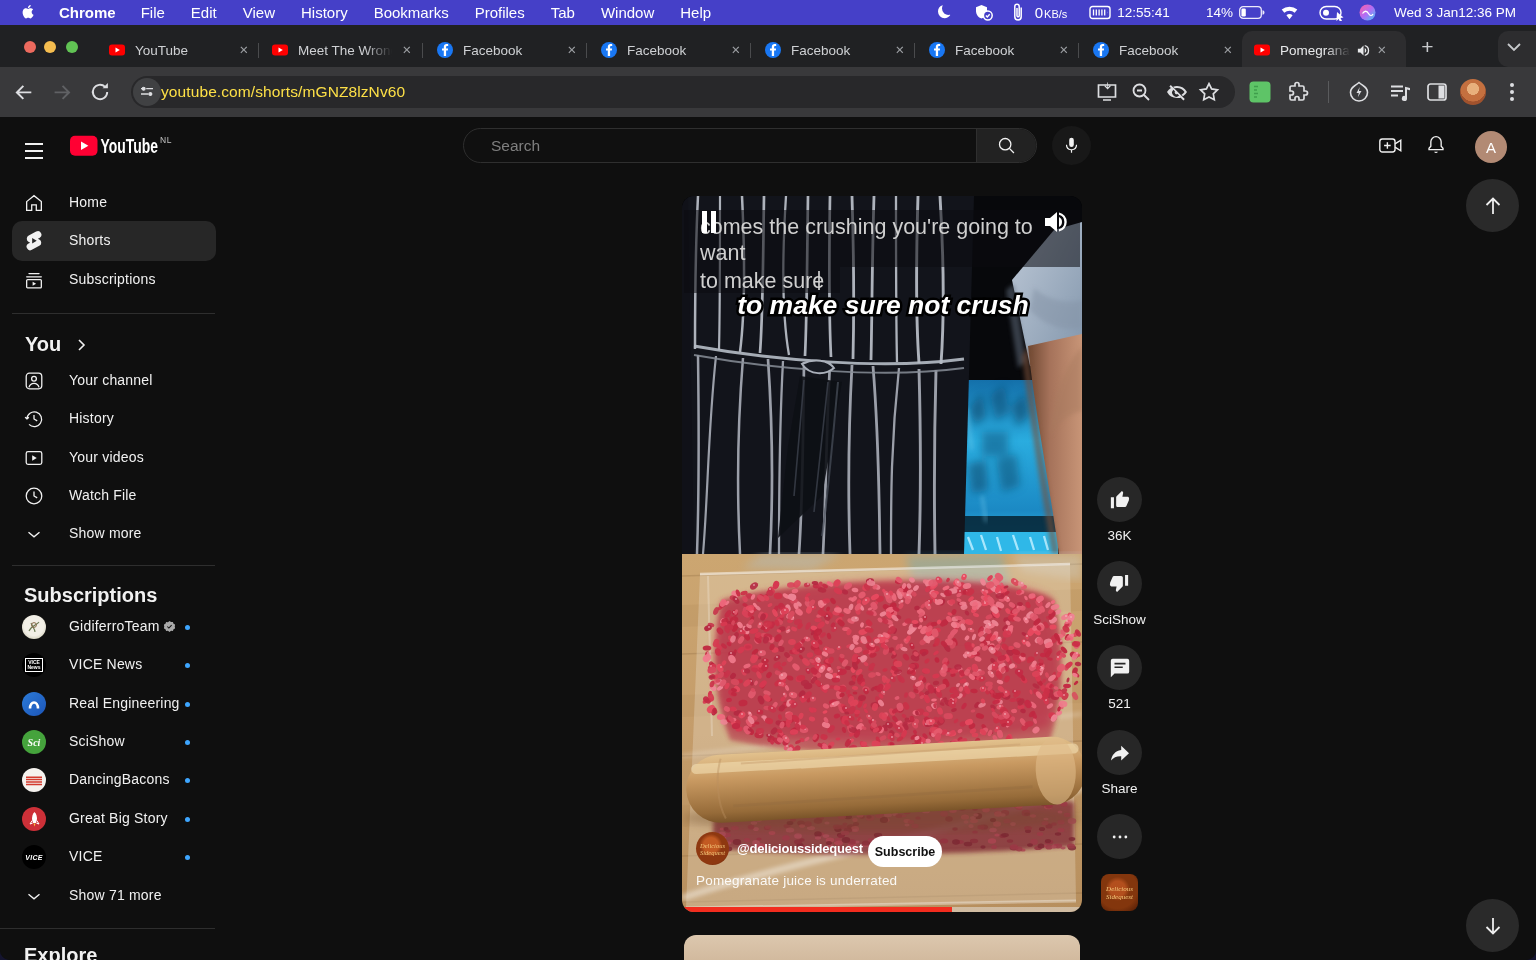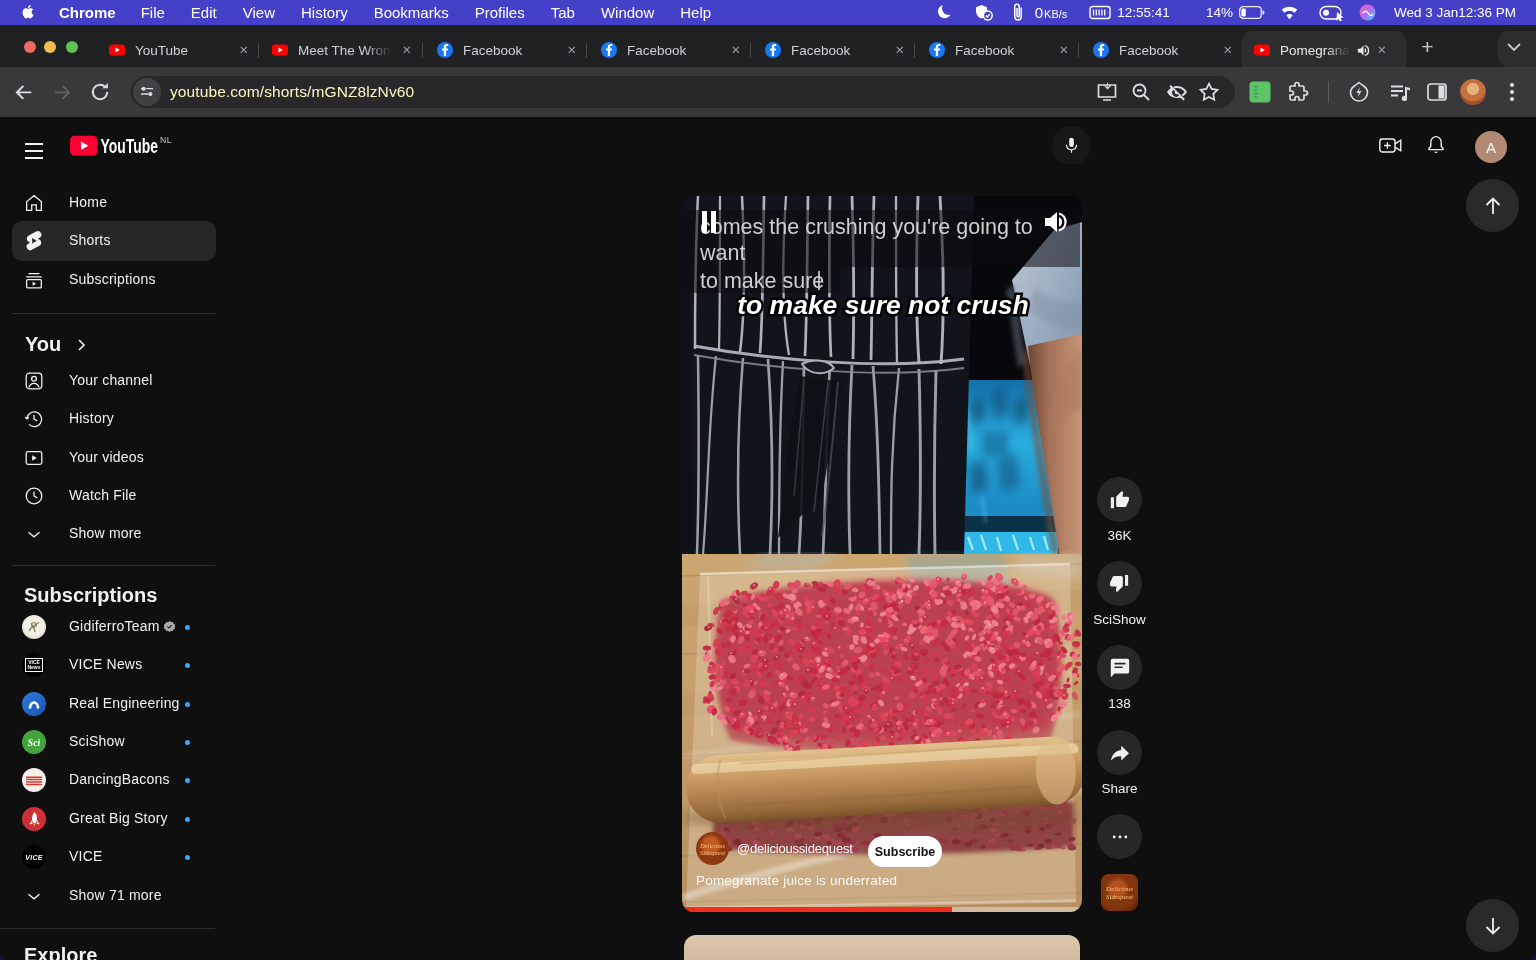--- a/index.html
+++ b/index.html
@@ -16,21 +16,21 @@
 .tab{position:absolute;top:8px;height:34px;display:flex;align-items:center;color:#cfd1d4;font-size:13.5px}
 .tab .fav{width:16px;height:16px;margin-right:10px;flex:0 0 auto}
 .tab .ttl{white-space:nowrap;overflow:hidden;width:96px}
 .tab .x{color:#9c9fa3;font-size:11.5px;margin-left:8px}
 .tabsep{position:absolute;top:18px;width:1px;height:15px;background:#4a4b4d}
 #activetab{position:absolute;left:1242px;top:6px;width:164px;height:36px;background:#2d2d2f;border-radius:10px 10px 0 0;color:#e7e8ea}
 
 #toolbar{position:absolute;left:0;top:42px;width:1536px;height:50px;background:#39393b}
 #urlpill{position:absolute;left:131px;top:9px;width:1104px;height:32px;border-radius:16px;background:#28282a;display:flex;align-items:center}
 #tunec{width:28px;height:28px;border-radius:50%;background:#404143;margin-left:2px;display:flex;align-items:center;justify-content:center}
-#url{color:#fef9c3;font-size:15.5px;margin-left:9px;letter-spacing:.1px}
+#url{color:#fde047;font-size:15.5px;letter-spacing:.1px}
 .ticon{position:absolute;top:13px;width:24px;height:24px}
 
 #yt{position:absolute;left:0;top:92px;width:1536px;height:843px;background:#0f0f0f}
 #ythead{position:absolute;left:0;top:0;width:1536px;height:56px}
 .burger div{height:1.6px;background:#f1f1f1;margin:5.4px 0}
 #ytlogo{position:absolute;left:70px;top:18px}
 #searchbar{position:absolute;left:463px;top:11px;width:574px;height:35px;border:1px solid #2f2f2f;border-radius:18px;background:#101010;display:flex;align-items:center}
 #searchbtn{position:absolute;right:0;top:0;width:60px;height:33px;background:#222;border-left:1px solid #2f2f2f;border-radius:0 17px 17px 0;display:flex;align-items:center;justify-content:center}
 #mic{position:absolute;left:1052px;top:9px;width:39px;height:39px;border-radius:50%;background:#181818;display:flex;align-items:center;justify-content:center}
 
@@ -275,20 +275,29 @@
           <div></div>
           <div></div>
         </div>
  <div id="ytlogo">
    <svg width="114" height="22" viewBox="0 0 114 22">
     <rect x="0" y="0.8" width="27.5" height="20" rx="5" fill="#f03"></rect>
     <path d="M11 6.6v8.4l7.4-4.2z" fill="#fff"></path>
     <text x="30.5" y="18" fill="#fff" font-family="Liberation Sans" font-size="20.5" font-weight="bold" textLength="57.5" lengthAdjust="spacingAndGlyphs">YouTube</text>
     <text x="90" y="8" fill="#c5c5c5" font-family="Liberation Sans" font-size="8.5" letter-spacing=".5">NL</text>
    </svg>
+ </div>
+ <div id="searchbar">
+          <span style="color:#7f7f7f;font-size:15.5px;margin-left:27px">Search</span>
+   <div id="searchbtn">
+            <svg width="21" height="21" viewBox="0 0 24 24">
+              <circle cx="10.5" cy="10.5" r="6.5" fill="none" stroke="#f1f1f1" stroke-width="1.5"></circle>
+              <path d="M15.3 15.3l5.2 5.2" stroke="#f1f1f1" stroke-width="1.5"></path>
+            </svg>
+          </div>
  </div>
  <div id="mic">
           <svg width="19" height="19" viewBox="0 0 24 24" fill="#f1f1f1">
             <path d="M12 14a2.9 2.9 0 0 0 2.9-2.9V5a2.9 2.9 0 0 0-5.8 0v6.1A2.9 2.9 0 0 0 12 14z"></path>
             <path d="M17.6 11.1a5.6 5.6 0 0 1-11.2 0H4.9a7.1 7.1 0 0 0 6.35 7v2.9h1.5v-2.9a7.1 7.1 0 0 0 6.35-7z"></path>
           </svg>
         </div>
  <svg style="position:absolute;left:1379px;top:18px" width="23" height="21" viewBox="0 0 28 24">
           <rect x="1" y="4" width="18.5" height="16" rx="3" fill="none" stroke="#f1f1f1" stroke-width="1.7"></rect>
           <path d="M19.5 10l7-4.5v13L19.5 14" fill="none" stroke="#f1f1f1" stroke-width="1.7"></path>
@@ -2297,21 +2306,21 @@
           </g>
  <path fill="#fff" d="M363 22v8h5l7 6V16l-7 6zm17 4a5.5 5.5 0 0 0-3-4.9v9.8a5.5 5.5 0 0 0 3-4.9zm-3-9.5v2.3a7.5 7.5 0 0 1 0 14.4v2.3a9.7 9.7 0 0 0 0-19z"></path>
 
  <rect x="270" y="711" width="130" height="5" fill="#e6e0d8" opacity=".55"></rect>
  <rect x="0" y="711" width="270" height="5" fill="#f22c1e"></rect>
 </svg>
 
 <div style="position:absolute;left:14px;top:636px;width:33px;height:33px;border-radius:50%;background:radial-gradient(circle at 45% 40%,#c25a22 0 28%,#8e3810 42% 68%,#571d05 100%);overflow:hidden;display:flex;align-items:center;justify-content:center">
           <span style="color:#f5c87a;font-size:6.5px;font-style:italic;text-align:center;line-height:7px;font-family:'Liberation Serif',serif">Delicious<br>Sidequest</span>
         </div>
-<div style="position:absolute;left:55px;top:645px;color:#fff;font-size:13px;font-weight:normal;letter-spacing:-.2px">@delicioussidequest</div>
+<div style="position:absolute;left:55px;top:645px;color:#fff;font-size:13px;font-weight:bold;letter-spacing:-.2px">@delicioussidequest</div>
 <div style="position:absolute;left:186px;top:640px;width:74px;height:31px;background:#fff;border-radius:16px;color:#0f0f0f;font-size:12.5px;font-weight:bold;display:flex;align-items:center;justify-content:center">Subscribe</div>
 <div style="position:absolute;left:14px;top:677px;color:rgba(255,255,255,.93);font-size:13.5px;letter-spacing:.2px">Pomegranate juice is underrated</div>
 </div>
 <div id="nextv"></div>
 
 <div class="railbtn" style="top:360px">
         <svg width="23" height="23" viewBox="0 0 24 24" fill="#f1f1f1">
           <path d="M3 21h3.2V9.6H3zM22 10.6c0-.9-.8-1.6-1.7-1.6h-5.3l.8-3.8v-.3c0-.3-.1-.7-.4-.9l-.9-.9-5.5 5.6c-.3.3-.5.7-.5 1.2v8.3c0 .9.8 1.7 1.7 1.7h7.5c.7 0 1.3-.4 1.5-1l2.5-5.9c.1-.2.1-.4.1-.6z"></path>
         </svg>
       </div>
@@ -2321,21 +2330,21 @@
           <path d="M3 21h3.2V9.6H3zM22 10.6c0-.9-.8-1.6-1.7-1.6h-5.3l.8-3.8v-.3c0-.3-.1-.7-.4-.9l-.9-.9-5.5 5.6c-.3.3-.5.7-.5 1.2v8.3c0 .9.8 1.7 1.7 1.7h7.5c.7 0 1.3-.4 1.5-1l2.5-5.9c.1-.2.1-.4.1-.6z"></path>
         </svg>
       </div>
 <div class="raillb" style="top:495px">SciShow</div>
 <div class="railbtn" style="top:528px">
         <svg width="22" height="22" viewBox="0 0 24 24">
           <path fill="#f1f1f1" d="M20 2H4a2 2 0 0 0-2 2v18l4-4h14a2 2 0 0 0 2-2V4a2 2 0 0 0-2-2z"></path>
           <path stroke="#272727" stroke-width="1.7" d="M6 7.2h12M6 11.2h9"></path>
         </svg>
       </div>
-<div class="raillb" style="top:579px">138</div>
+<div class="raillb" style="top:579px">521</div>
 <div class="railbtn" style="top:613px">
         <svg width="24" height="24" viewBox="0 0 24 24" fill="#f1f1f1">
           <path d="M13.2 9.1V4.8L21 12.2l-7.8 7.4v-4.4c-4.5-.2-7.7 1.2-10.2 4.3.9-5 3.9-9.6 10.2-10.4z"></path>
         </svg>
       </div>
 <div class="raillb" style="top:664px">Share</div>
 <div class="railbtn" style="top:697px">
         <svg width="20" height="20" viewBox="0 0 24 24" fill="#f1f1f1">
           <circle cx="5" cy="12" r="1.7"></circle>
           <circle cx="12" cy="12" r="1.7"></circle>

